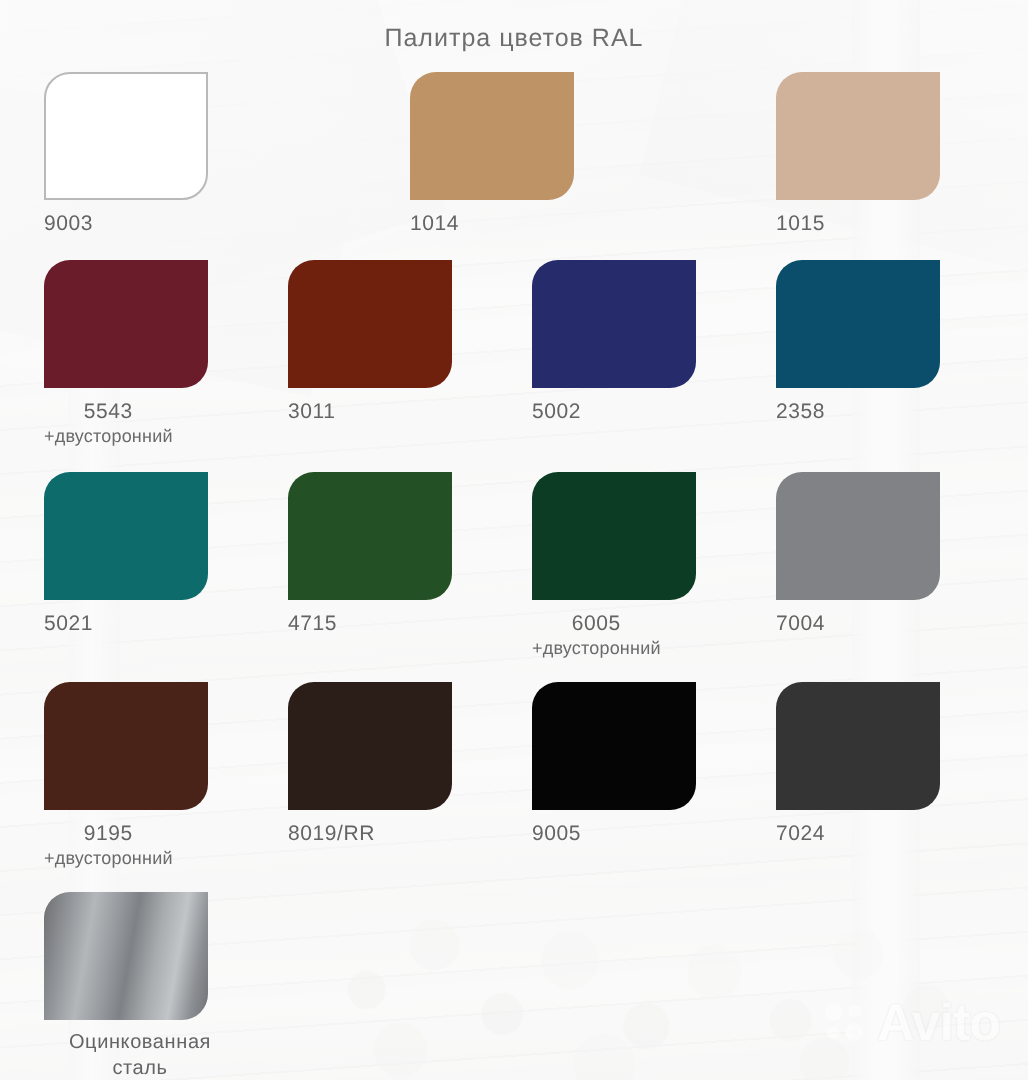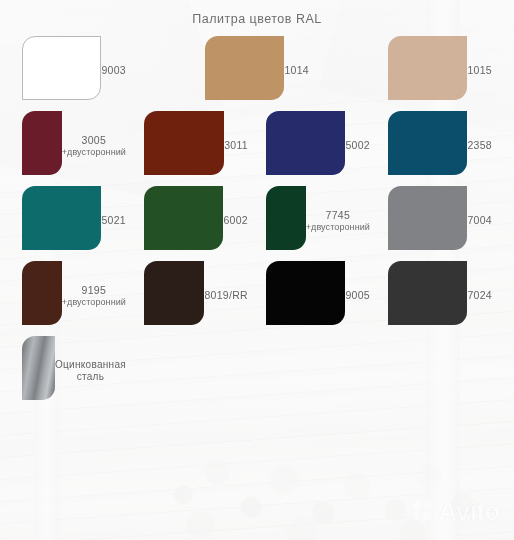--- a/index.html
+++ b/index.html
@@ -148,22 +148,22 @@
   }
 
   .row {
     display:flex;
     justify-content:space-between;
   }
 
   .cell {
     width:104px;
     display:flex;
-    flex-direction:row;
-    align-items:center;
+    flex-direction:column;
+    align-items:flex-start;
   }
 
   .swatch {
     width:82px;
     height:64px;
     
     border-radius:13px 0 13px 0;
   }
   .swatch.bordered {
     border:1px solid #b9b9b9;
@@ -275,21 +275,21 @@
           </div>
         </div>
       </div>
 
       <div class="row-spacer"></div>
 
       <div class="row">
         <div class="cell">
           <div class="swatch" style="background:#6B1C2B;"></div>
           <div class="caption">
-            <span>3005</span>
+            <span>5543</span>
             <span class="sub">+двусторонний</span>
           </div>
         </div>
         <div class="cell">
           <div class="swatch" style="background:#70210E;"></div>
           <div class="caption">
             <span>3011</span>
           </div>
         </div>
         <div class="cell">
@@ -311,27 +311,27 @@
       <div class="row">
         <div class="cell">
           <div class="swatch" style="background:#0E6B6B;"></div>
           <div class="caption">
             <span>5021</span>
           </div>
         </div>
         <div class="cell">
           <div class="swatch" style="background:#245026;"></div>
           <div class="caption">
-            <span>6002</span>
+            <span>4715</span>
           </div>
         </div>
         <div class="cell">
           <div class="swatch" style="background:#0C3D24;"></div>
           <div class="caption">
-            <span>7745</span>
+            <span>6005</span>
             <span class="sub">+двусторонний</span>
           </div>
         </div>
         <div class="cell">
           <div class="swatch" style="background:#808285;"></div>
           <div class="caption">
             <span>7004</span>
           </div>
         </div>
       </div>

